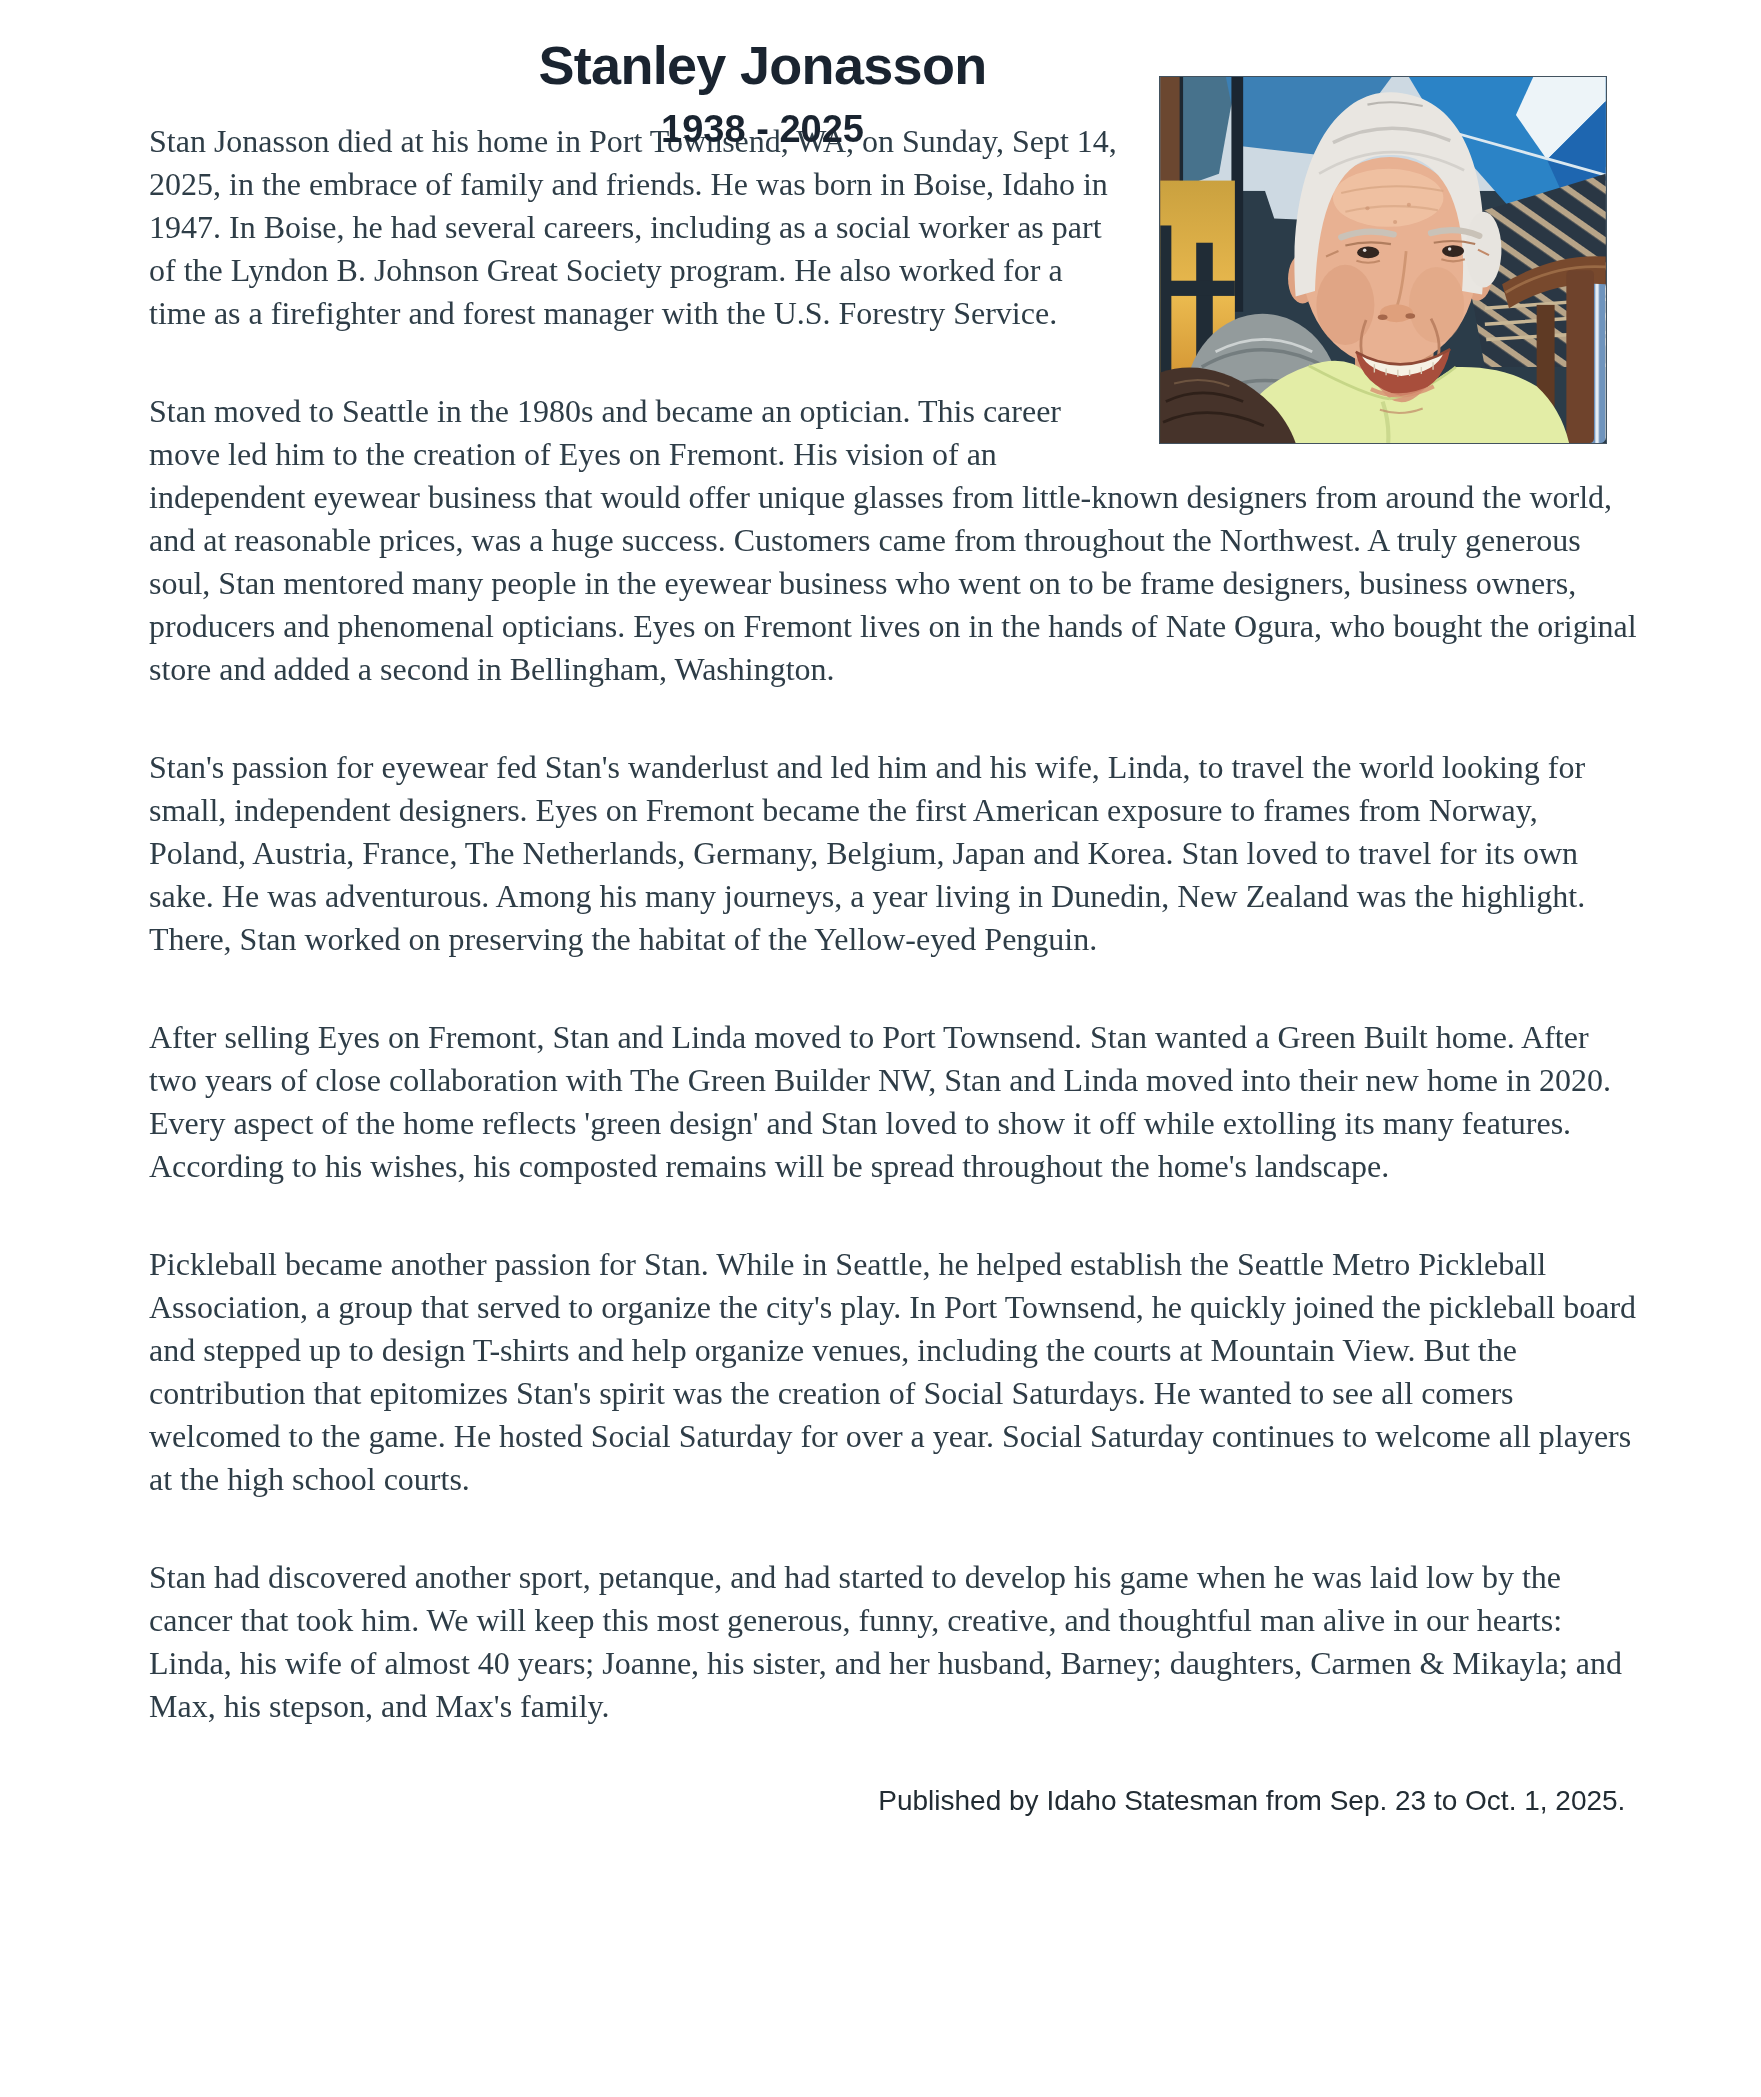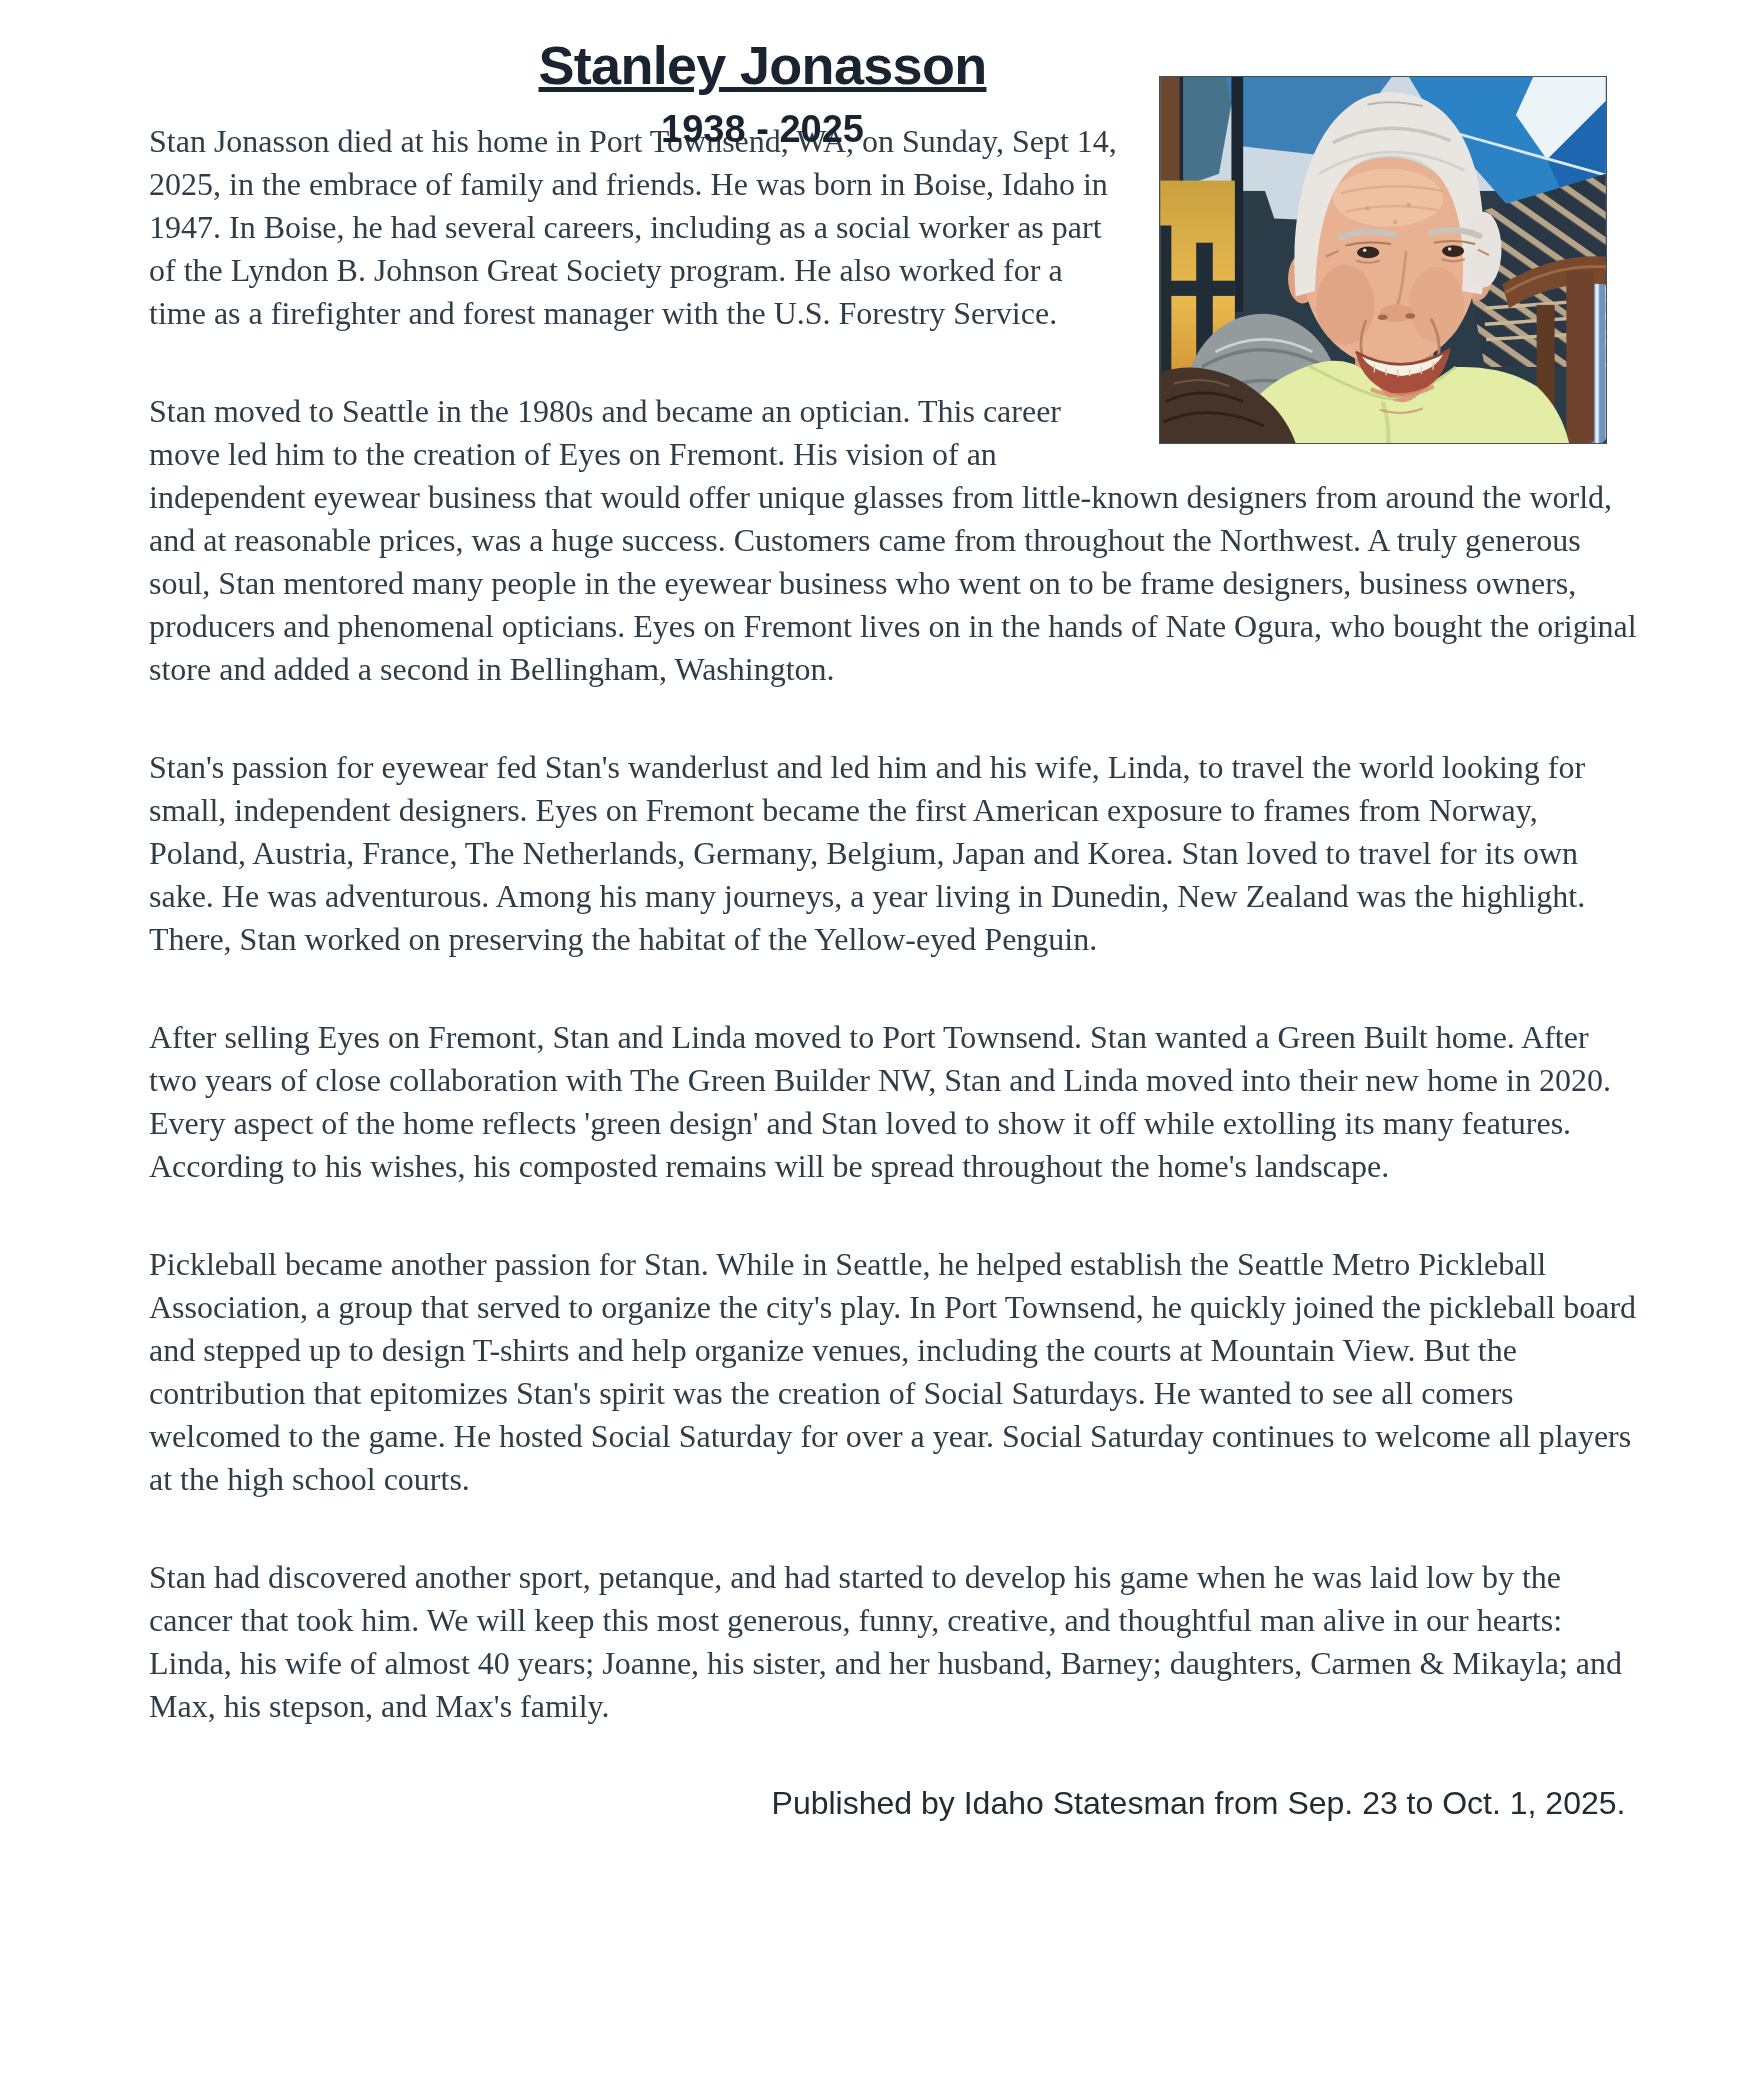--- a/index.html
+++ b/index.html
@@ -1,29 +1,29 @@
 <!DOCTYPE html>
 <html style="font-size:11px"><head>
 <meta charset="utf-8">
 <style>
   html,body{margin:0;padding:0;background:#ffffff;}
   .page{position:relative;width:1762px;height:2097px;background:#ffffff;overflow:hidden;
         font-family:"Liberation Serif","DejaVu Serif",serif;}
   .headline{position:absolute;top:35px;left:0;width:1525px;text-align:center;color:#1a2430;}
   .headline h1{margin:0;font-family:"Liberation Sans","DejaVu Sans",sans-serif;
-               font-weight:700;font-size:54px;line-height:1.12;letter-spacing:-0.7px;text-decoration:underline;}
+               font-weight:700;font-size:54px;line-height:1.12;letter-spacing:-0.7px;}
   .headline .years{margin-top:14px;font-family:"Liberation Sans","DejaVu Sans",sans-serif;
                    font-weight:700;font-size:38px;line-height:1.1;}
   .article{padding:76px 120px 0 149px;font-size:32px;line-height:43px;color:#2e3d47;text-align:left;}
   .photo{float:right;width:446px;height:366px;margin:0 35px 14px 38px;padding:0;
          border:1.4px solid #42525f;background:#2b3c49;}
   .photo svg{display:block;}
   .article p{margin:0 0 55px 0;}
   .article p.first{margin-top:44px;}
-  .publine{font-family:"Liberation Sans","DejaVu Sans",sans-serif;font-size:32px;line-height:1.25;
+  .publine{font-family:"Liberation Sans","DejaVu Sans",sans-serif;font-size:28px;line-height:1.25;
            color:#222c33;text-align:right;margin:2.8px 16.6px 0 0;}
 </style>
 </head>
 <body>
 
 <div class="page">
 
   <header class="headline">
     <h1>Stanley Jonasson</h1>
     <div class="years">1938 - 2025</div>

